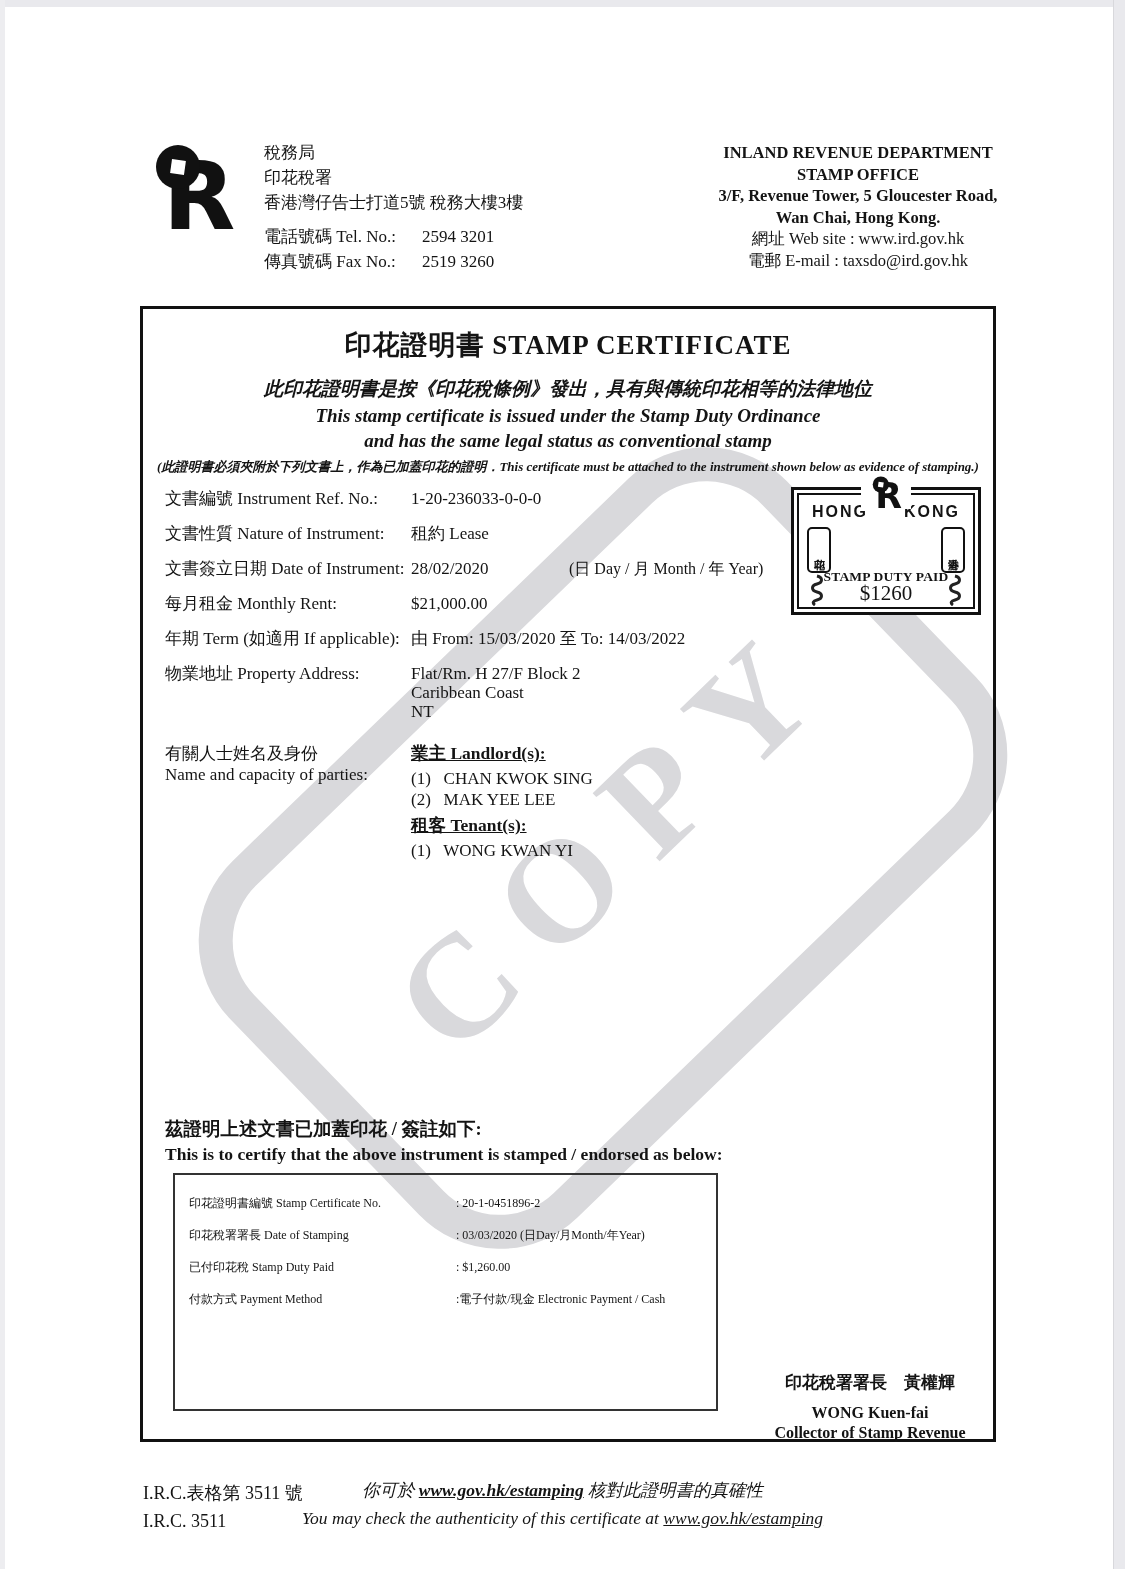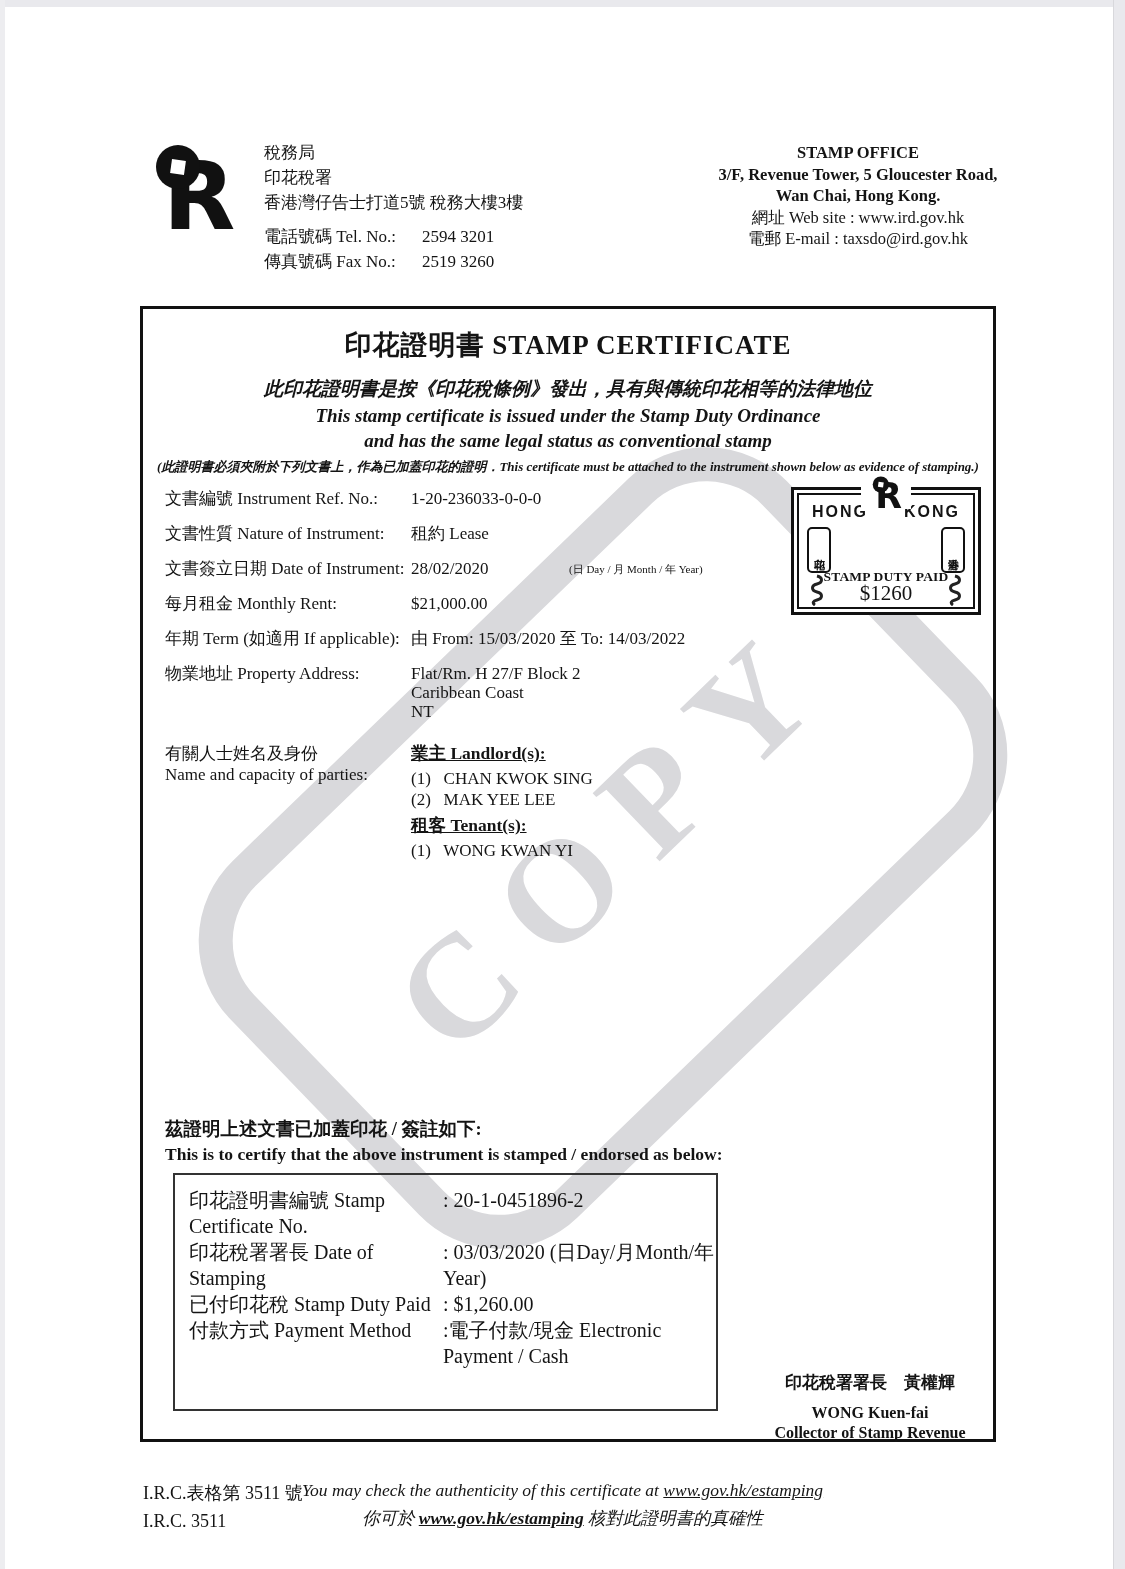--- a/index.html
+++ b/index.html
@@ -43,21 +43,21 @@
   .t-sub-cn{margin-top:13px;font-size:19px;font-weight:bold;font-style:italic;}
   .t-sub-en{margin-top:3px;font-size:19px;font-weight:bold;font-style:italic;line-height:22px;}
   .t-note{margin-top:6px;font-size:13px;font-weight:bold;font-style:italic;}
 
   
   .fields{position:absolute;left:22px;top:180px;width:660px;font-size:17px;}
   .row{display:flex;margin-bottom:15px;line-height:20px;}
   .lbl{width:246px;flex:none;}
   .val{flex:1;}
   .val-date{width:158px;flex:none;}
-  .date-note{font-size:11px;line-height:20px;}
+  .date-note{font-size:16px;line-height:20px;}
   .addr-lines div{line-height:19px;}
   .parties-row{margin-top:22px;}
   .lbl2 div{line-height:21px;}
   .party-heading{font-weight:bold;font-size:17.5px;text-decoration:underline;margin-bottom:5px;}
   .party-item{line-height:21px;white-space:pre;}
   .tenant-h{margin-top:5px;}
 
   
   .chop{position:absolute;left:648px;top:178px;width:184px;height:122px;border:3px solid #111;background:#fff;}
   .chop-inner{position:absolute;inset:3px;border:2px solid #111;}
@@ -71,21 +71,21 @@
     font-size:11px;font-weight:bold;line-height:1;}
   .cart-l{left:8px;} .cart-r{right:8px;}
   .seal{position:absolute;top:79px;line-height:0;}
   .seal-l{left:9px;} .seal-r{right:9px;}
 
   
   .certify{position:absolute;left:22px;top:808px;line-height:25px;}
   .cert-cn{font-weight:bold;font-size:18.5px;}
   .cert-en{font-weight:bold;font-size:17.5px;}
   .inner-box{position:absolute;left:30px;top:864px;width:545px;height:238px;border:2px solid #333;padding:12px 0 0 14px;box-sizing:border-box;}
-  .inner-box .irow{display:flex;font-size:20px;line-height:26px;}
+  .inner-box .irow{display:flex;font-size:12px;line-height:32px;gap:13px;}
   .inner-box .ilbl{width:254px;flex:none;}
 
   
   .signature{position:absolute;left:582px;top:1062px;width:290px;text-align:center;}
   .sig-cn{font-weight:bold;font-size:17px;margin-bottom:9px;}
   .sig-en{font-weight:bold;font-size:16px;line-height:20px;}
 
   
   .form-no{position:absolute;left:143px;top:1479px;font-size:18px;line-height:28px;}
   .check-lines{position:absolute;left:0;top:1476px;width:1125px;text-align:center;font-style:italic;font-size:17.5px;line-height:28px;}
@@ -125,20 +125,21 @@
           <span>2594 3201</span>
         </div>
         <div class="c-row">
           <span class="c-lbl">傳真號碼 Fax No.:</span>
           <span>2519 3260</span>
         </div>
       </div>
     </div>
 
     <div class="hdr-en">
+      <div class="b">INLAND REVENUE DEPARTMENT</div>
       <div class="b">STAMP OFFICE</div>
       <div class="b">3/F, Revenue Tower, 5 Gloucester Road,</div>
       <div class="b">Wan Chai, Hong Kong.</div>
       <div>網址 Web site : www.ird.gov.hk</div>
       <div>電郵  E-mail : taxsdo@ird.gov.hk</div>
     </div>
 
     <div class="main-box">
 
       <div class="title-block">
@@ -256,21 +257,21 @@
 
     </div>
 
     <div class="form-no">
       <div>I.R.C.表格第 3511 號</div>
       <div>I.R.C. 3511</div>
     </div>
 
     <div class="check-lines">
       <div>
+        <span>你可於 </span><span class="url">www.gov.hk/estamping</span><span> 核對此證明書的真確性</span>
+      </div>
+      <div>
         <span>You may check the authenticity of this certificate at </span><span class="url-en">www.gov.hk/estamping</span>
-      </div>
-      <div>
-        <span>你可於 </span><span class="url">www.gov.hk/estamping</span><span> 核對此證明書的真確性</span>
       </div>
     </div>
 
   </div>
 </div>
 
 </body></html>

